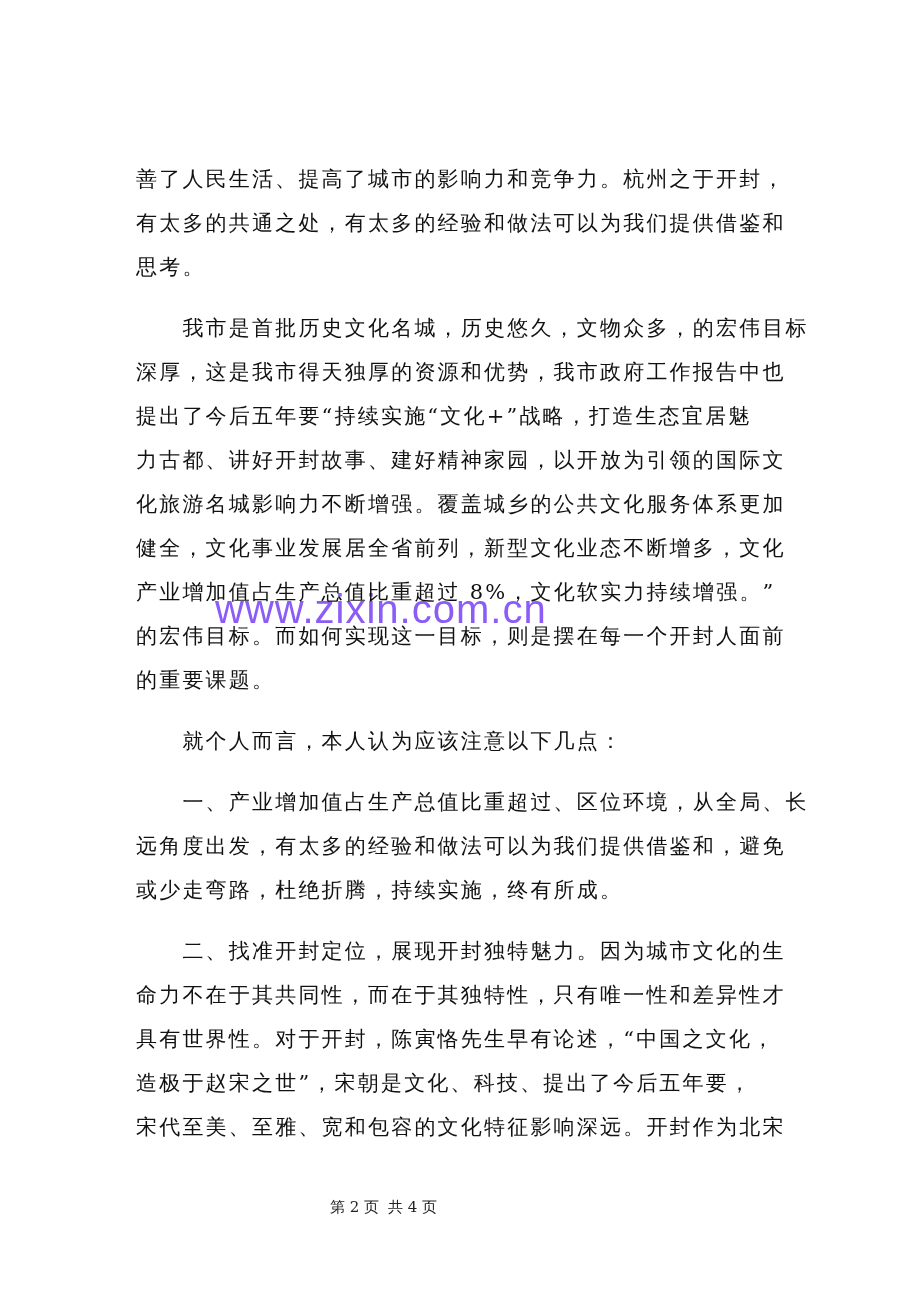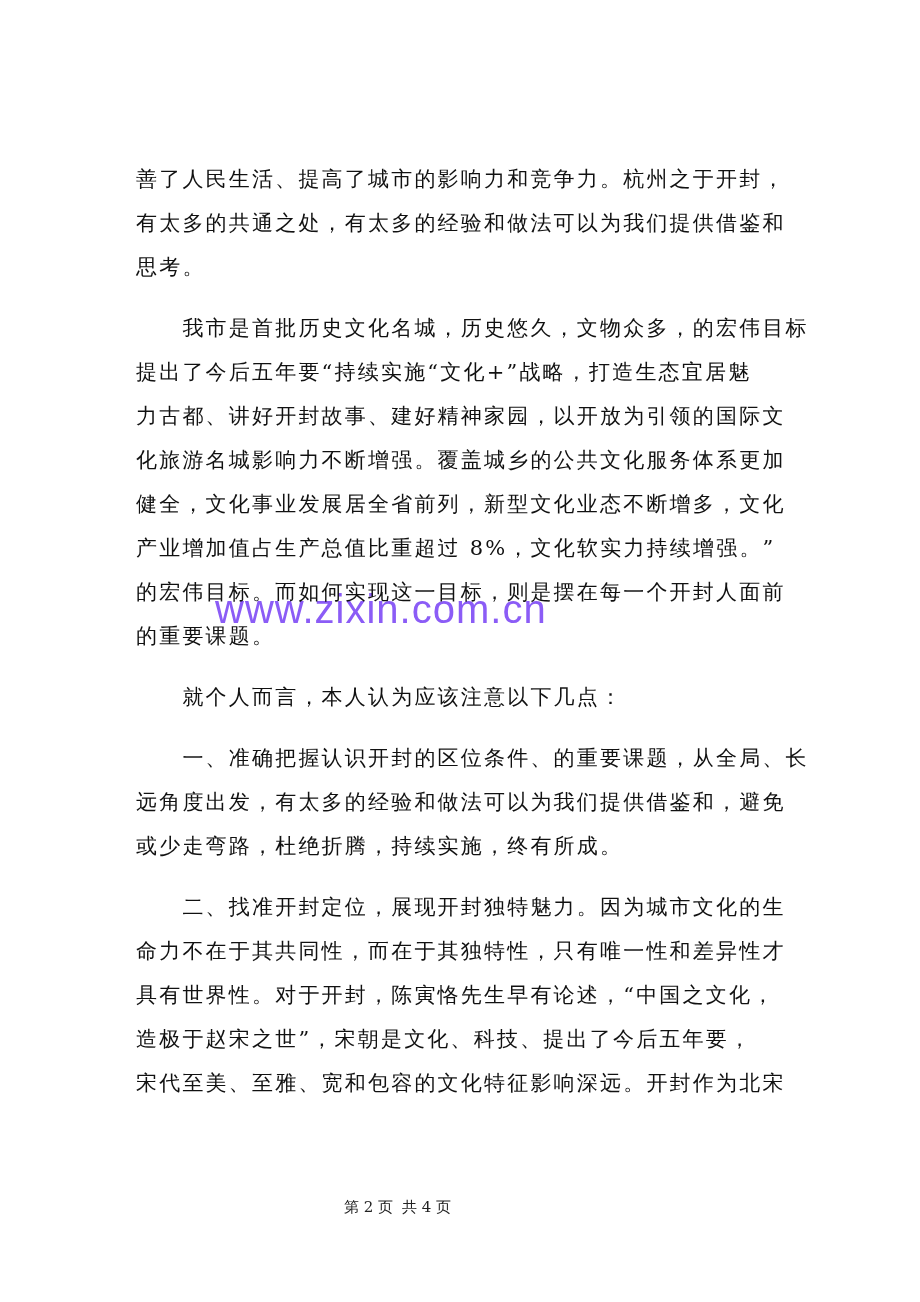--- a/index.html
+++ b/index.html
@@ -52,45 +52,45 @@
   }
   .body-text { z-index: 1; }
   .footer {
     position: absolute;
     left: 0;
     width: 767px;
     top: 1198px;
     text-align: center;
     font-size: 15px;
     color: #222222;
-    padding-left: 14px;
   }
   .footer span { margin: 0 2px; }
 </style>
 </head>
 <body>
 
 <div class="page">
 
   <div class="watermark">www.zixin.com.cn</div>
 
   <div class="body-text">
     <div class="line">善了人民生活、提高了城市的影响力和竞争力。杭州之于开封，</div>
     <div class="line">有太多的共通之处，有太多的经验和做法可以为我们提供借鉴和</div>
     <div class="line">思考。</div>
     <div class="line gap-before">　　我市是首批历史文化名城，历史悠久，文物众多，的宏伟目标</div>
+    <div class="line">深厚，这是我市得天独厚的资源和优势，我市政府工作报告中也</div>
     <div class="line">提出了今后五年要“持续实施“文化+”战略，打造生态宜居魅</div>
     <div class="line">力古都、讲好开封故事、建好精神家园，以开放为引领的国际文</div>
     <div class="line">化旅游名城影响力不断增强。覆盖城乡的公共文化服务体系更加</div>
     <div class="line">健全，文化事业发展居全省前列，新型文化业态不断增多，文化</div>
     <div class="line">产业增加值占生产总值比重超过 8%，文化软实力持续增强。”</div>
     <div class="line">的宏伟目标。而如何实现这一目标，则是摆在每一个开封人面前</div>
     <div class="line">的重要课题。</div>
     <div class="line gap-before">　　就个人而言，本人认为应该注意以下几点：</div>
-    <div class="line gap-before">　　一、准确把握认识开封的区位条件、的重要课题，从全局、长</div>
+    <div class="line gap-before">　　一、产业增加值占生产总值比重超过、区位环境，从全局、长</div>
     <div class="line">远角度出发，有太多的经验和做法可以为我们提供借鉴和，避免</div>
     <div class="line">或少走弯路，杜绝折腾，持续实施，终有所成。</div>
     <div class="line gap-before">　　二、找准开封定位，展现开封独特魅力。因为城市文化的生</div>
     <div class="line">命力不在于其共同性，而在于其独特性，只有唯一性和差异性才</div>
     <div class="line">具有世界性。对于开封，陈寅恪先生早有论述，“中国之文化，</div>
     <div class="line">造极于赵宋之世”，宋朝是文化、科技、提出了今后五年要，</div>
     <div class="line">宋代至美、至雅、宽和包容的文化特征影响深远。开封作为北宋</div>
   </div>
 
   <div class="footer">

